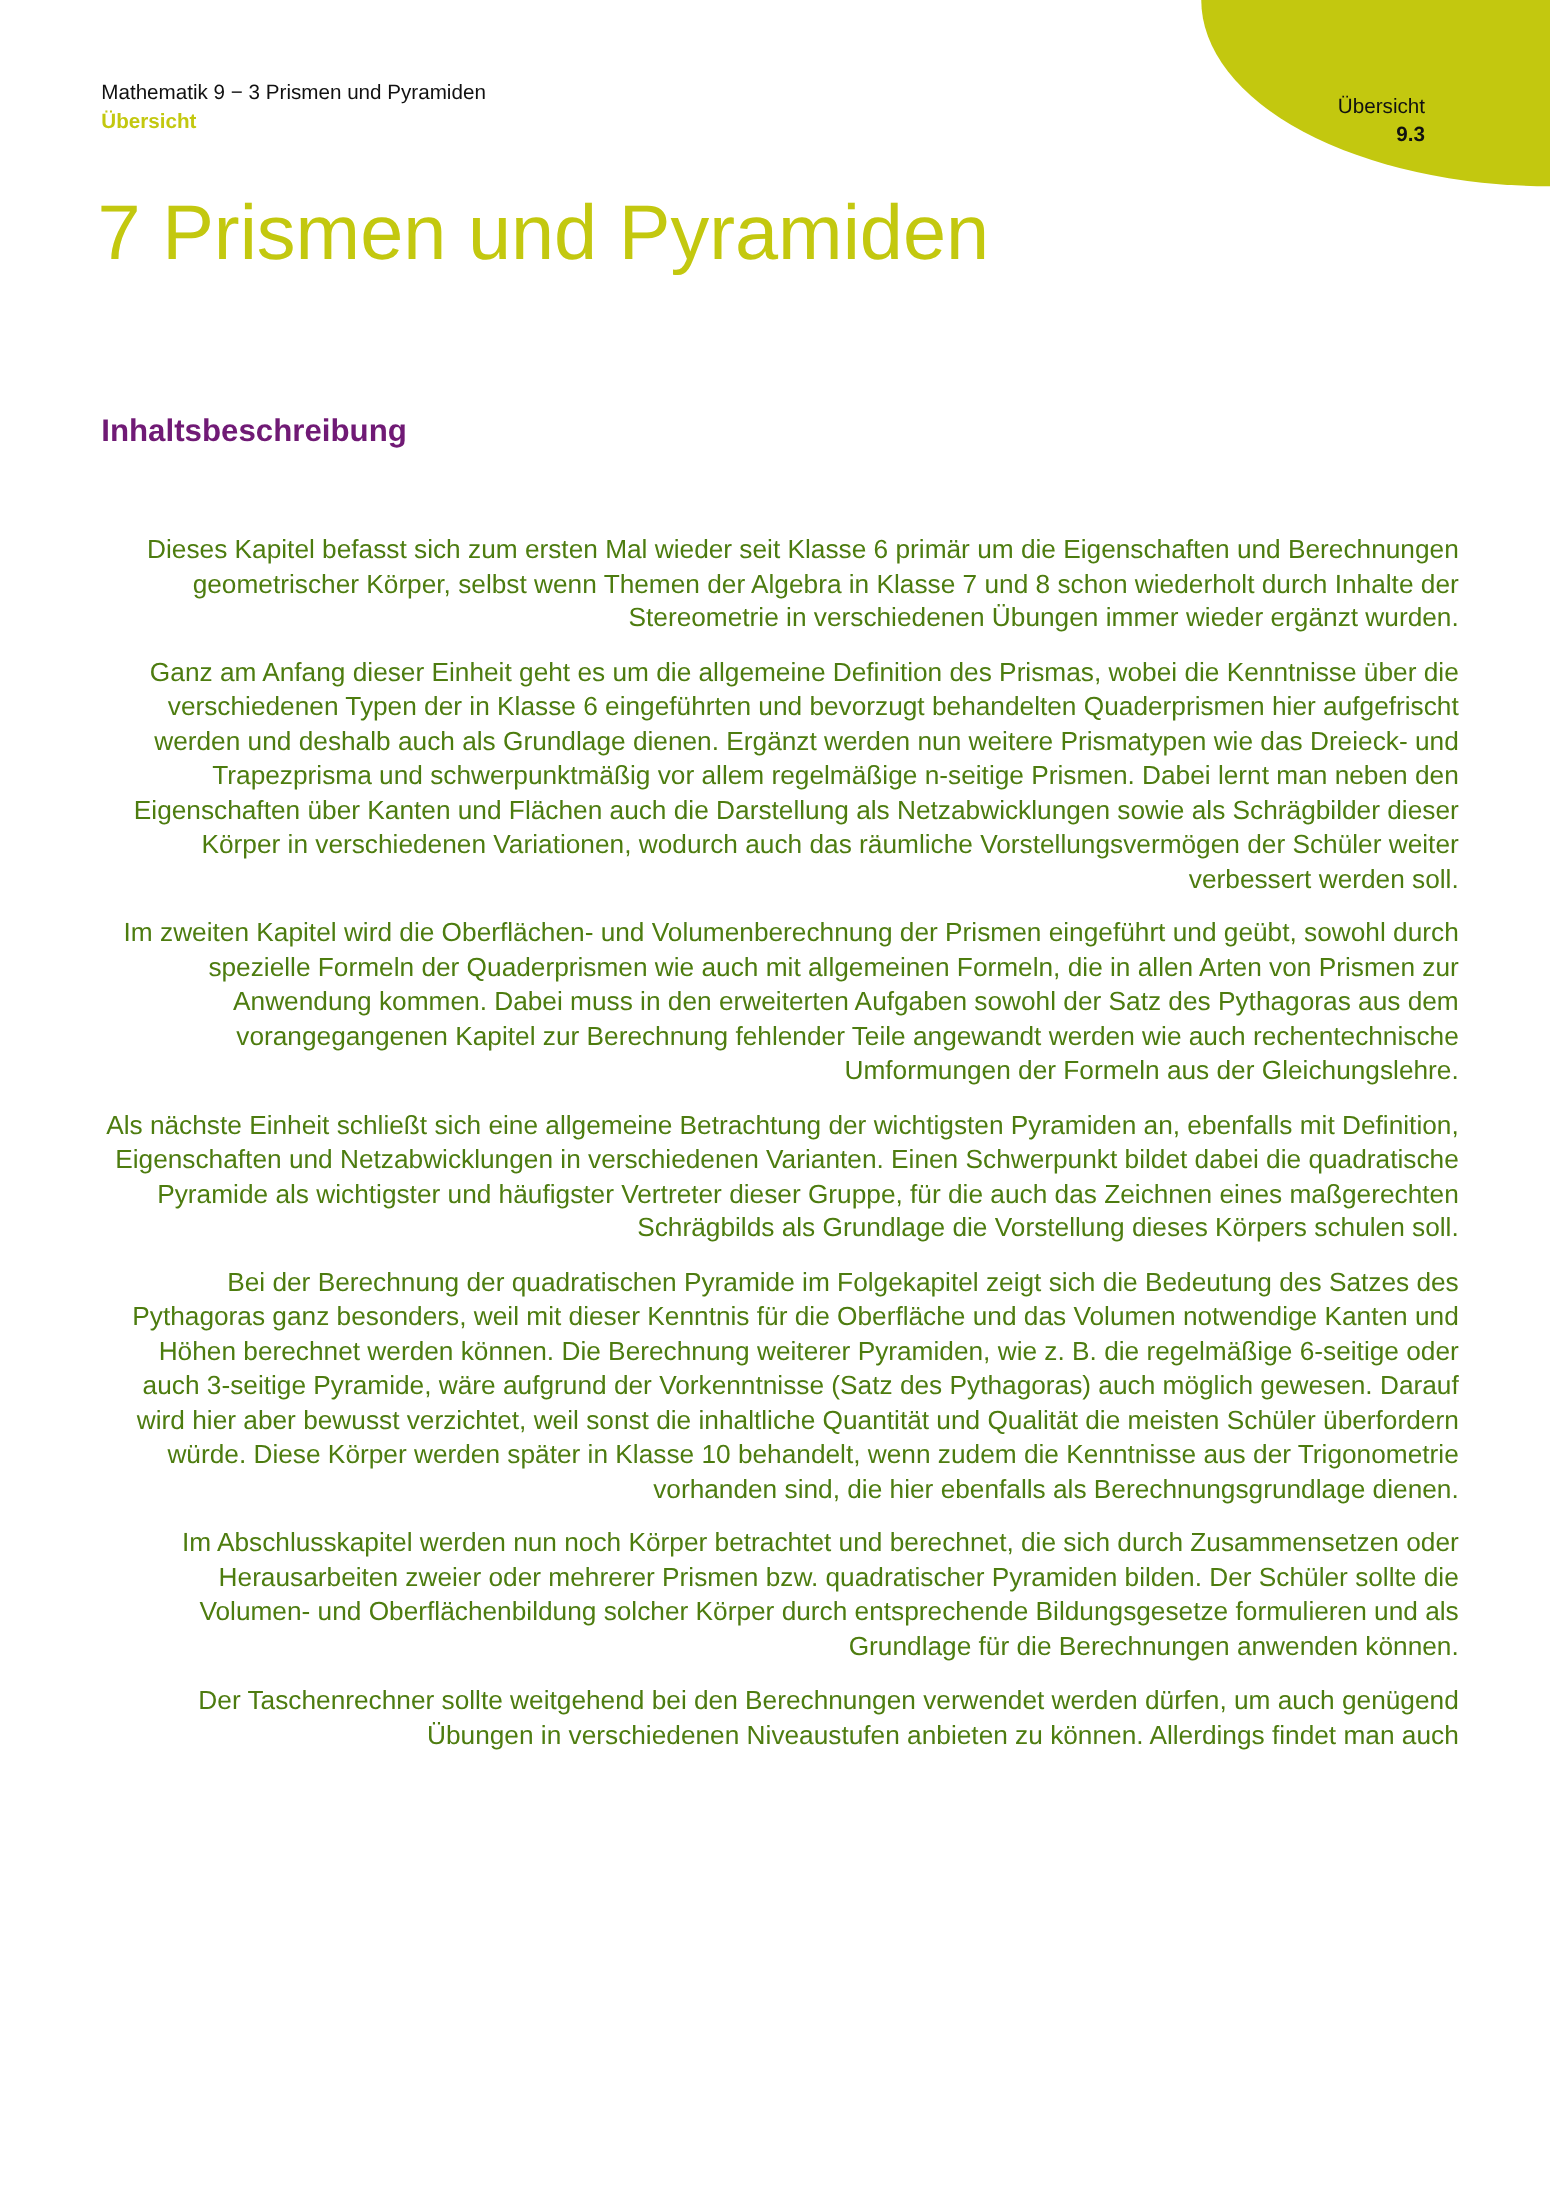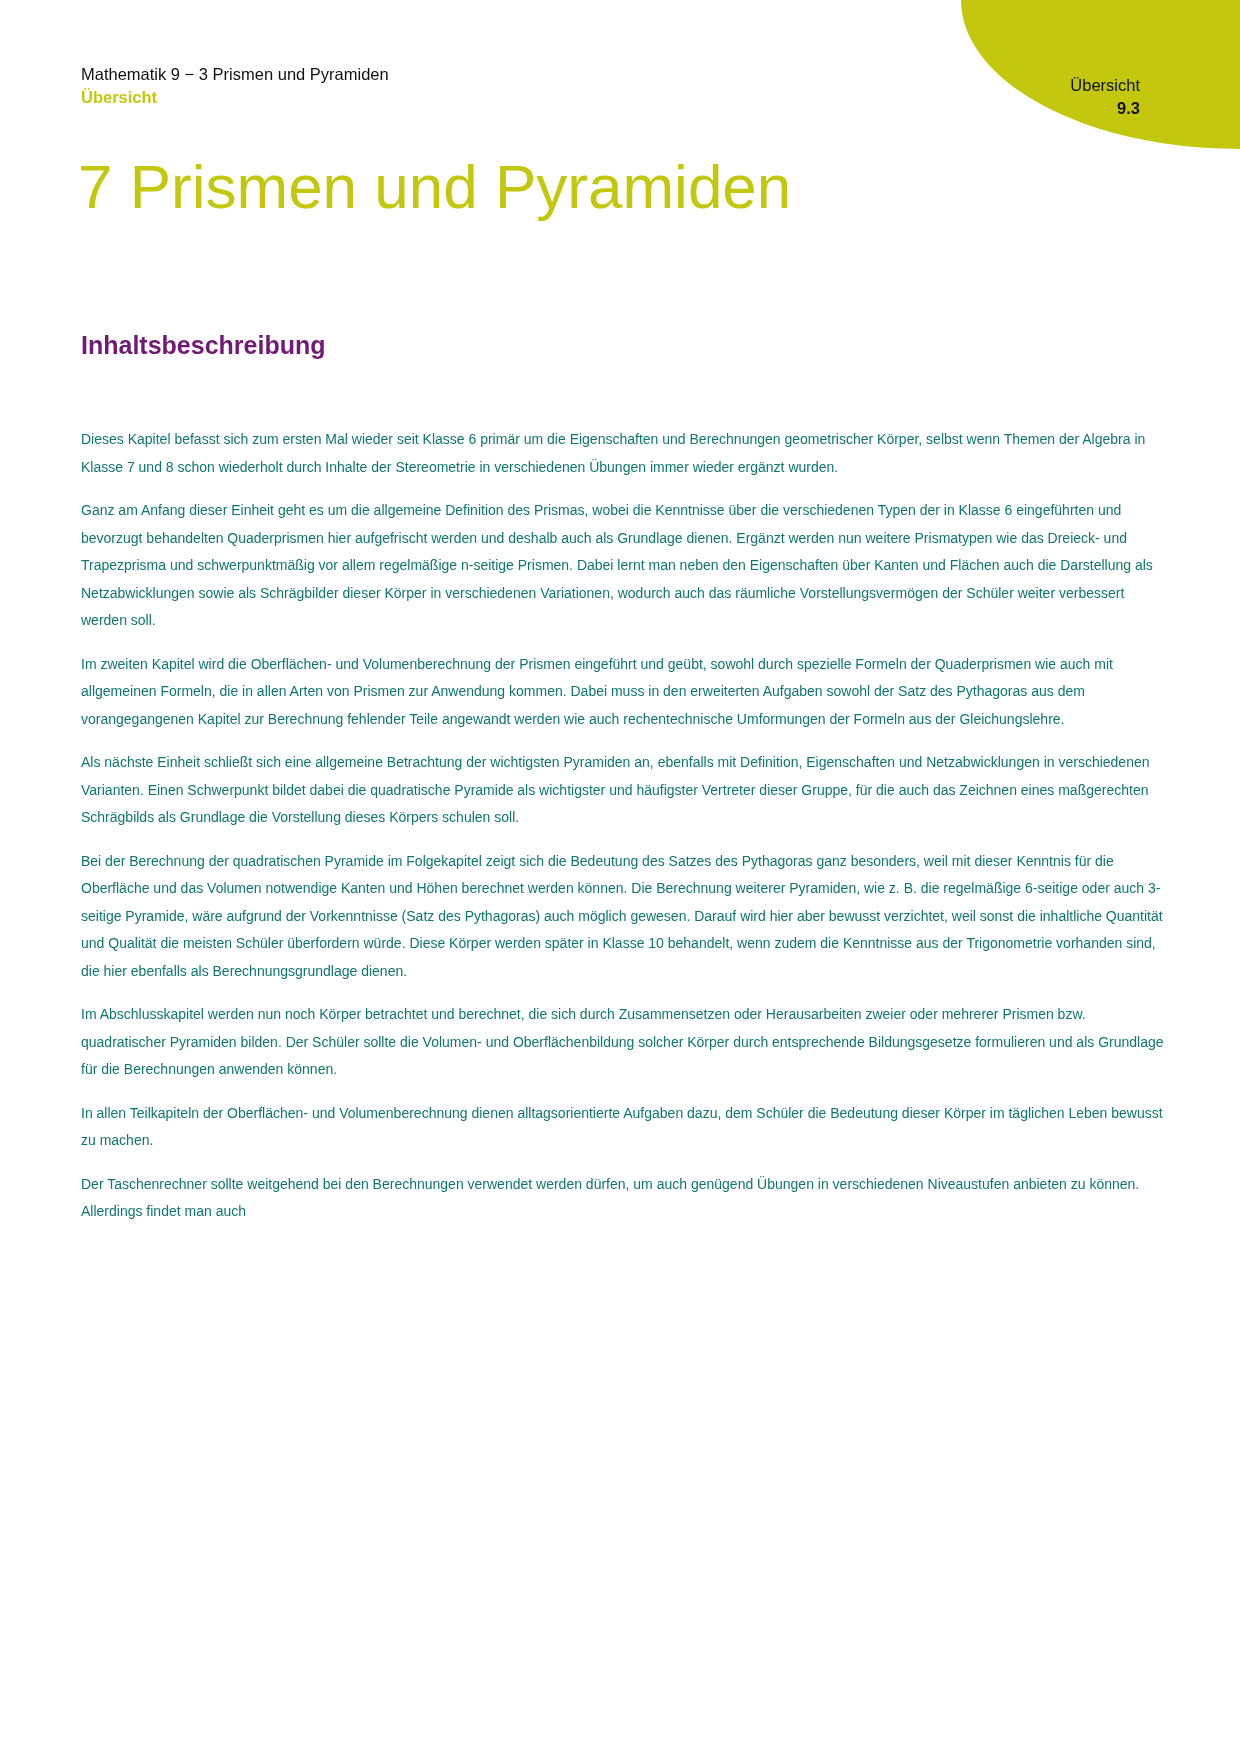--- a/index.html
+++ b/index.html
@@ -66,24 +66,24 @@
     font-weight: bold;
     color: #701a75;
   }
 
   
   .content {
     position: absolute;
     left: 81px;
     top: 426px;
     width: 1086px;
-    font-size: 14px;
+    font-size: 21px;
     line-height: 27.5px;
-    color: #0f766e;
-    text-align: left;
+    color: #4d7c0f;
+    text-align: right;
   }
   .content p { margin-bottom: 16px; }
 
   
   .footer {
     position: absolute;
     left: 81px;
     top: 1684px;
     width: 1079px;
     border-top: 2px solid #c3c80f;
@@ -121,21 +121,20 @@
 
   <h2 class="section-heading">Inhaltsbeschreibung</h2>
 
   <div class="content">
     <p>Dieses Kapitel befasst sich zum ersten Mal wieder seit Klasse 6 primär um die Eigenschaften und Berechnungen geometrischer Körper, selbst wenn Themen der Algebra in Klasse 7 und 8 schon wiederholt durch Inhalte der Stereometrie in verschiedenen Übungen immer wieder ergänzt wurden.</p>
     <p>Ganz am Anfang dieser Einheit geht es um die allgemeine Definition des Prismas, wobei die Kenntnisse über die verschiedenen Typen der in Klasse 6 eingeführten und bevorzugt behandelten Quaderprismen hier aufgefrischt werden und deshalb auch als Grundlage dienen. Ergänzt werden nun weitere Prismatypen wie das Dreieck- und Trapezprisma und schwerpunktmäßig vor allem regelmäßige n-seitige Prismen. Dabei lernt man neben den Eigenschaften über Kanten und Flächen auch die Darstellung als Netzabwicklungen sowie als Schrägbilder dieser Körper in verschiedenen Variationen, wodurch auch das räumliche Vorstellungsvermögen der Schüler weiter verbessert werden soll.</p>
     <p>Im zweiten Kapitel wird die Oberflächen- und Volumenberechnung der Prismen eingeführt und geübt, sowohl durch spezielle Formeln der Quaderprismen wie auch mit allgemeinen Formeln, die in allen Arten von Prismen zur Anwendung kommen. Dabei muss in den erweiterten Aufgaben sowohl der Satz des Pythagoras aus dem vorangegangenen Kapitel zur Berechnung fehlender Teile angewandt werden wie auch rechentechnische Umformungen der Formeln aus der Gleichungslehre.</p>
     <p>Als nächste Einheit schließt sich eine allgemeine Betrachtung der wichtigsten Pyramiden an, ebenfalls mit Definition, Eigenschaften und Netzabwicklungen in verschiedenen Varianten. Einen Schwerpunkt bildet dabei die quadratische Pyramide als wichtigster und häufigster Vertreter dieser Gruppe, für die auch das Zeichnen eines maßgerechten Schrägbilds als Grundlage die Vorstellung dieses Körpers schulen soll.</p>
     <p>Bei der Berechnung der quadratischen Pyramide im Folgekapitel zeigt sich die Bedeutung des Satzes des Pythagoras ganz besonders, weil mit dieser Kenntnis für die Oberfläche und das Volumen notwendige Kanten und Höhen berechnet werden können. Die Berechnung weiterer Pyramiden, wie z. B. die regelmäßige 6-seitige oder auch 3-seitige Pyramide, wäre aufgrund der Vorkenntnisse (Satz des Pythagoras) auch möglich gewesen. Darauf wird hier aber bewusst verzichtet, weil sonst die inhaltliche Quantität und Qualität die meisten Schüler überfordern würde. Diese Körper werden später in Klasse 10 behandelt, wenn zudem die Kenntnisse aus der Trigonometrie vorhanden sind, die hier ebenfalls als Berechnungsgrundlage dienen.</p>
     <p>Im Abschlusskapitel werden nun noch Körper betrachtet und berechnet, die sich durch Zusammensetzen oder Herausarbeiten zweier oder mehrerer Prismen bzw. quadratischer Pyramiden bilden. Der Schüler sollte die Volumen- und Oberflächenbildung solcher Körper durch entsprechende Bildungsgesetze formulieren und als Grundlage für die Berechnungen anwenden können.</p>
-    <p>In allen Teilkapiteln der Oberflächen- und Volumenberechnung dienen alltagsorientierte Aufgaben dazu, dem Schüler die Bedeutung dieser Körper im täglichen Leben bewusst zu machen.</p>
     <p>Der Taschenrechner sollte weitgehend bei den Berechnungen verwendet werden dürfen, um auch genügend Übungen in verschiedenen Niveaustufen anbieten zu können. Allerdings findet man auch</p>
   </div>
 
   <div class="footer">
     <div class="footer-left">
       <span class="copy">©</span>
       <span class="iqes">IQES</span><span class="lern">Lernkompass</span>
       <span class="sep">–</span>
       <span class="author">Gernot Braun</span>
     </div>

